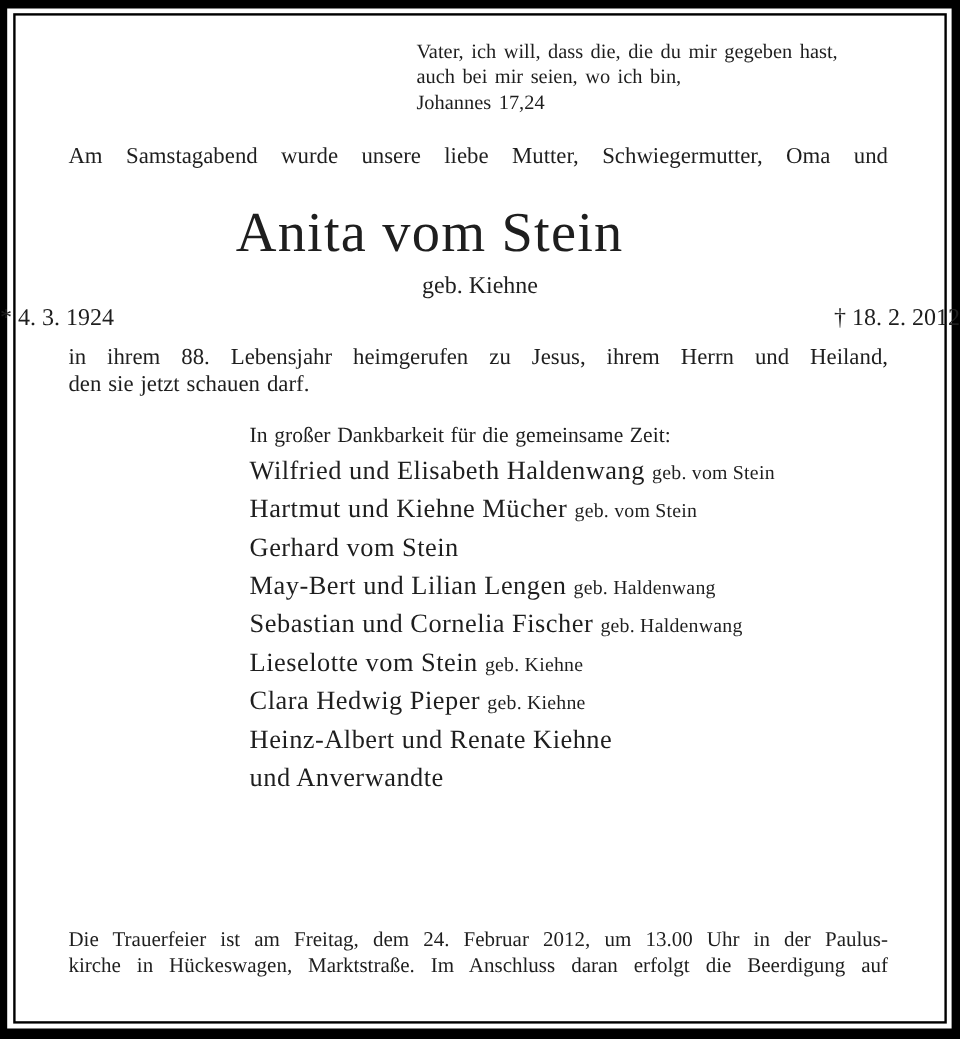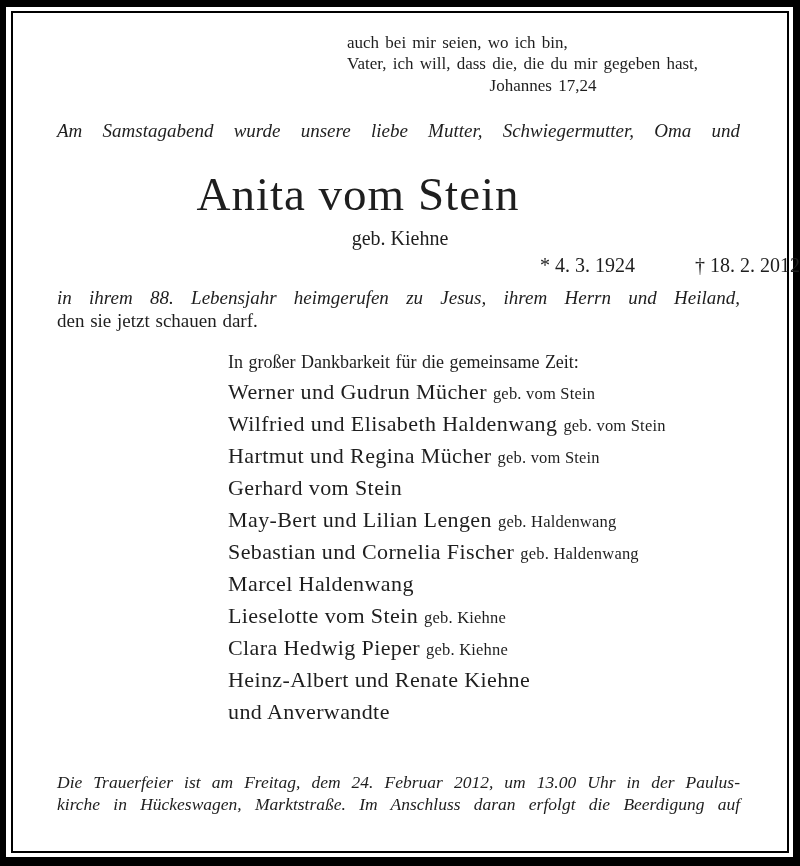--- a/index.html
+++ b/index.html
@@ -36,34 +36,34 @@
 
   .quote {
     position: absolute;
     left: 347px; top: 32px;
     width: 392px;
     font-size: 17px;
     line-height: 21px;
     word-spacing: 2px;
   }
   .quote-source {
-    text-align: center;
+    text-align: left;
     margin-top: 1px;
   }
 
   .intro {
     position: absolute;
     left: 57px; top: 119px;
     width: 683px;
     font-size: 19px;
     line-height: 23px;
     word-spacing: 1px;
   }
 
-  .jline { text-align: justify; text-align-last: justify; font-style: italic; }
+  .jline { text-align: justify; text-align-last: justify; }
   .lline { text-align: left; }
 
   .deceased-name {
     position: absolute;
     left: 0; top: 168px;
     width: 716px;
     text-align: center;
     font-size: 47px;
     font-weight: 400;
     letter-spacing: 1px;
@@ -75,38 +75,38 @@
     width: 800px;
     text-align: center;
     font-size: 20px;
     line-height: 24px;
   }
   .dates {
     position: absolute;
     left: 0; top: 252px;
     width: 800px;
     display: flex;
-    justify-content: flex-end;
+    justify-content: space-between;
     gap: 60px;
     font-size: 20px;
     line-height: 26px;
   }
 
   .passing {
     position: absolute;
     left: 57px; top: 286px;
     width: 683px;
     font-size: 19px;
     line-height: 23px;
     word-spacing: 1px;
   }
 
   .mourners {
     position: absolute;
-    left: 228px; top: 347px;
+    left: 208px; top: 347px;
     width: 540px;
   }
   .mourners-lead {
     font-size: 18px;
     line-height: 30px;
     word-spacing: 1px;
   }
   .mourner-line {
     font-size: 22px;
     line-height: 30px;
@@ -135,22 +135,22 @@
   }
 </style>
 </head>
 <body>
 
 <div class="page">
   <div class="outer-frame"></div>
   <div class="inner-frame"></div>
 
   <div class="quote">
+    <div class="lline">Vater, ich will, dass die, die du mir gegeben hast,</div>
     <div class="lline">auch bei mir seien, wo ich bin,</div>
-    <div class="lline">Vater, ich will, dass die, die du mir gegeben hast,</div>
     <div class="quote-source">Johannes 17,24</div>
   </div>
 
   <div class="intro">
     <div class="jline">Am Samstagabend wurde unsere liebe Mutter, Schwiegermutter, Oma und</div>
   </div>
 
   <div class="deceased-name">Anita vom Stein</div>
   <div class="maiden">geb. Kiehne</div>
 
@@ -159,27 +159,25 @@
     <span>† 18. 2. 2012</span>
   </div>
 
   <div class="passing">
     <div class="jline">in ihrem 88. Lebensjahr heimgerufen zu Jesus, ihrem Herrn und Heiland,</div>
     <div class="lline">den sie jetzt schauen darf.</div>
   </div>
 
   <div class="mourners">
     <div class="mourners-lead">In großer Dankbarkeit für die gemeinsame Zeit:</div>
-    <div class="mourner-line"><span>Werner und Gudrun Mücher</span><span class="suffix">geb. vom Stein</span></div>
     <div class="mourner-line"><span>Wilfried und Elisabeth Haldenwang</span><span class="suffix">geb. vom Stein</span></div>
-    <div class="mourner-line"><span>Hartmut und Regina Mücher</span><span class="suffix">geb. vom Stein</span></div>
+    <div class="mourner-line"><span>Hartmut und Kiehne Mücher</span><span class="suffix">geb. vom Stein</span></div>
     <div class="mourner-line"><span>Gerhard vom Stein</span><span class="suffix"></span></div>
     <div class="mourner-line"><span>May-Bert und Lilian Lengen</span><span class="suffix">geb. Haldenwang</span></div>
     <div class="mourner-line"><span>Sebastian und Cornelia Fischer</span><span class="suffix">geb. Haldenwang</span></div>
-    <div class="mourner-line"><span>Marcel Haldenwang</span><span class="suffix"></span></div>
     <div class="mourner-line"><span>Lieselotte vom Stein</span><span class="suffix">geb. Kiehne</span></div>
     <div class="mourner-line"><span>Clara Hedwig Pieper</span><span class="suffix">geb. Kiehne</span></div>
     <div class="mourner-line"><span>Heinz-Albert und Renate Kiehne</span><span class="suffix"></span></div>
     <div class="mourner-line"><span>und Anverwandte</span><span class="suffix"></span></div>
   </div>
 
 
   <div class="funeral">
     <div class="jline">Die Trauerfeier ist am Freitag, dem 24. Februar 2012, um 13.00 Uhr in der Paulus-</div>
     <div class="jline">kirche in Hückeswagen, Marktstraße. Im Anschluss daran erfolgt die Beerdigung auf</div>

